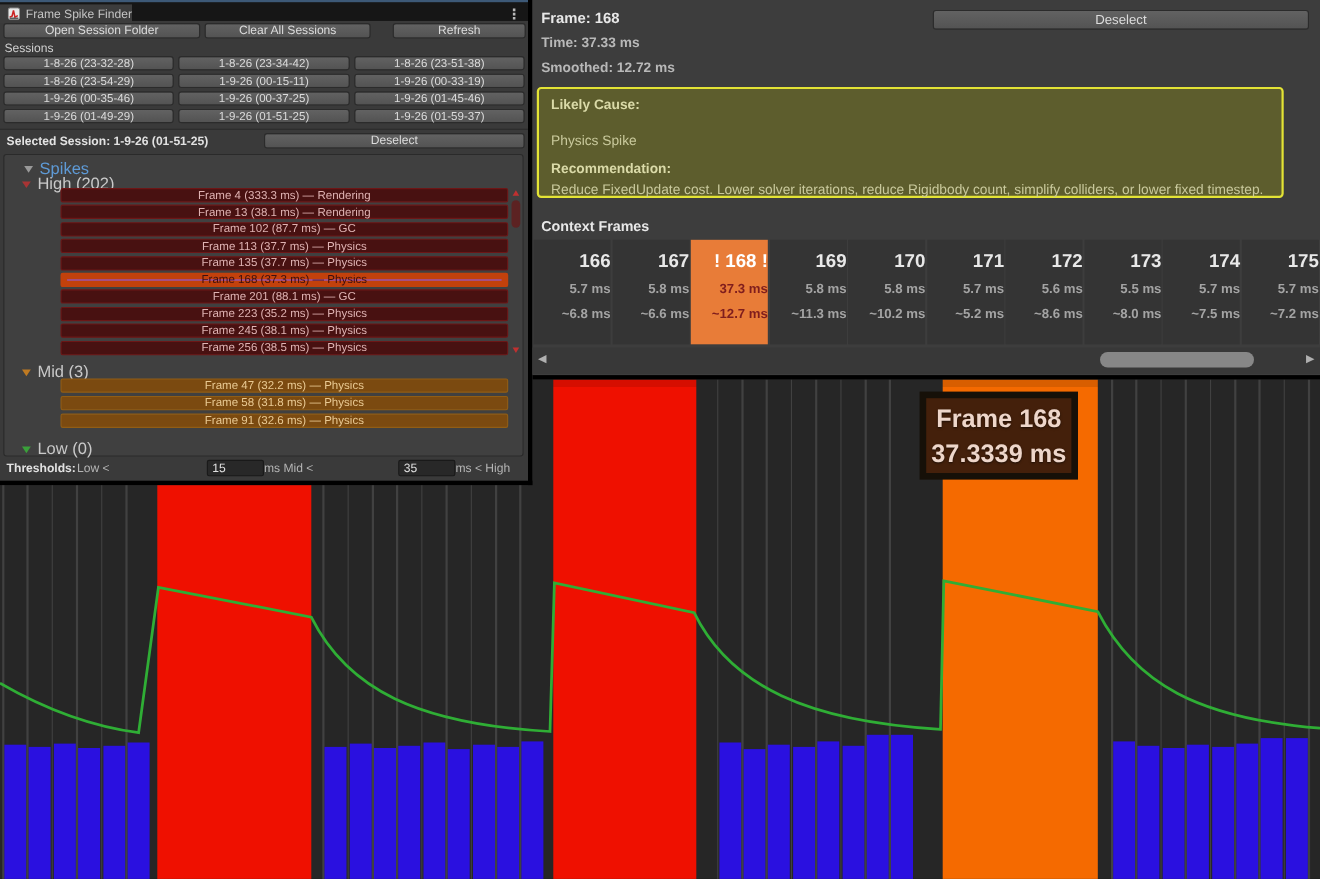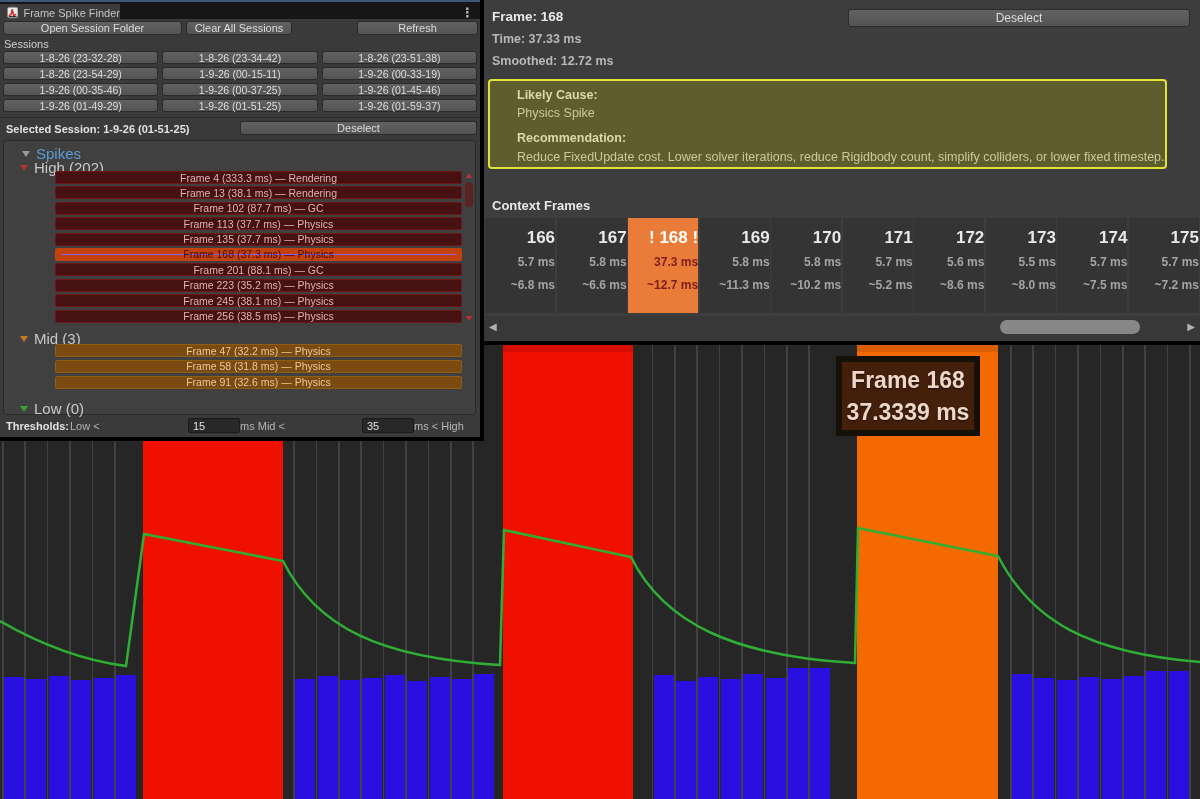--- a/index.html
+++ b/index.html
@@ -67,25 +67,25 @@
   .th-input{position:absolute;top:1px;width:46px;height:13px;background:#282828;border:1px solid #191919;
       border-radius:2px;color:#e0e0e0;font-size:11px;padding:0 0 0 4px;font-family:inherit;}
 
   
   #right-panel{left:484px;top:0;width:716px;height:345px;background:#3d3d3d;z-index:2;
       border-bottom:4px solid #000;box-sizing:border-box;}
   #rp-frame{left:8px;top:9px;color:#e8e8e8;font-size:13.5px;font-weight:bold;}
   #rp-time{left:8px;top:32px;color:#b8b8b8;font-size:12.5px;font-weight:bold;}
   #rp-smoothed{left:8px;top:54px;color:#b8b8b8;font-size:12.5px;font-weight:bold;}
   #btn-deselect-right{left:364px;top:9px;width:342px;height:18px;font-size:12px;}
-  #cause-box{left:4px;top:79px;width:679px;height:90px;background:#5d5d2d;border:2px solid #e3e335;
-      border-radius:4px;box-sizing:border-box;padding:7px 27px;}
+  #cause-box{left:4px;top:79px;width:679px;height:101px;background:#5d5d2d;border:2px solid #e3e335;
+      border-radius:4px;box-sizing:border-box;padding:7px 11px;}
   .cb-title{color:#dadaa8;font-size:12.5px;font-weight:bold;}
   .cb-body{color:#c9c99c;font-size:12.5px;line-height:17px;}
-  #cb-cause{margin-top:3px;}
+  #cb-cause{margin-top:18px;}
   #cb-rec-title{margin-top:9px;}
   #cb-rec{margin-top:4px;width:657px;}
   #ctx-title{left:8px;top:198px;color:#e8e8e8;font-size:13px;font-weight:bold;}
   #ctx-cards{left:1px;top:218px;width:714px;height:95px;display:flex;gap:1.5px;}
   .ctx-card{flex:1 1 0;background:#343434;display:flex;flex-direction:column;align-items:flex-end;box-sizing:border-box;}
   .ctx-card .num{margin-top:10px;color:#e8e8e8;font-size:17px;font-weight:bold;white-space:nowrap;}
   .ctx-card .ms{margin-top:7px;color:#a4a4a4;font-size:12px;font-weight:bold;white-space:nowrap;}
   .ctx-card .sm{margin-top:9px;color:#a4a4a4;font-size:12px;font-weight:bold;white-space:nowrap;}
   .ctx-card.selected{background:#e87c38;}
   .ctx-card.selected .num{color:#ffffff;}
@@ -183,21 +183,21 @@
         <polyline points="2,10 4.5,9 6,3 7.5,10 10.5,8.5" fill="none" stroke="#cc2222" stroke-width="1.6"></polyline>
         <rect x="2" y="10.5" width="9" height="1.2" fill="#333"></rect>
       </svg>
       <span id="tab-title">Frame Spike Finder</span>
     </div>
     <div id="kebab" class="abs">⋮</div>
   </div>
 
   <div id="toolbar">
     <div class="btn abs" style="left:3px;width:179px;">Open Session Folder</div>
-    <div class="btn abs" style="left:186px;width:106px;">Clear All Sessions</div>
+    <div class="btn abs" style="left:186px;width:151px;">Clear All Sessions</div>
     <div class="btn abs" style="left:357px;width:121px;">Refresh</div>
   </div>
 
   <div id="lbl-sessions" class="abs">Sessions</div>
   <div id="session-grid" class="abs">
       <div class="btn session-btn">1-8-26 (23-32-28)</div>
       <div class="btn session-btn">1-8-26 (23-34-42)</div>
       <div class="btn session-btn">1-8-26 (23-51-38)</div>
       <div class="btn session-btn">1-8-26 (23-54-29)</div>
       <div class="btn session-btn">1-9-26 (00-15-11)</div>

